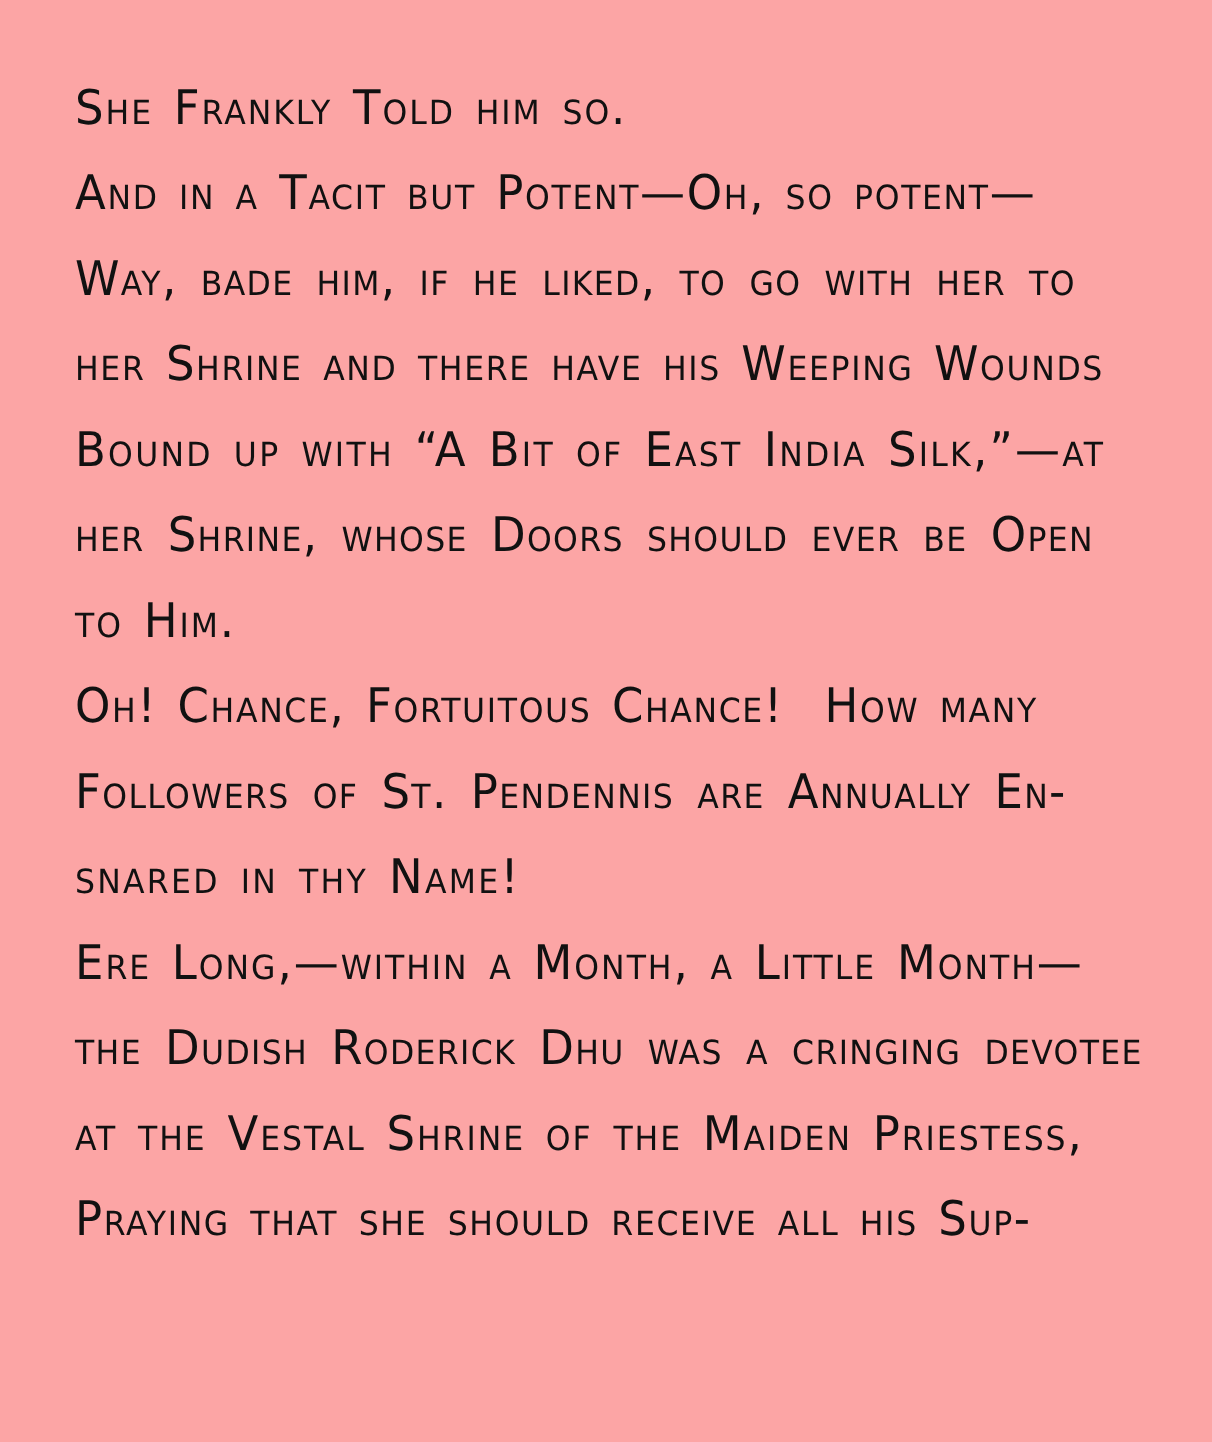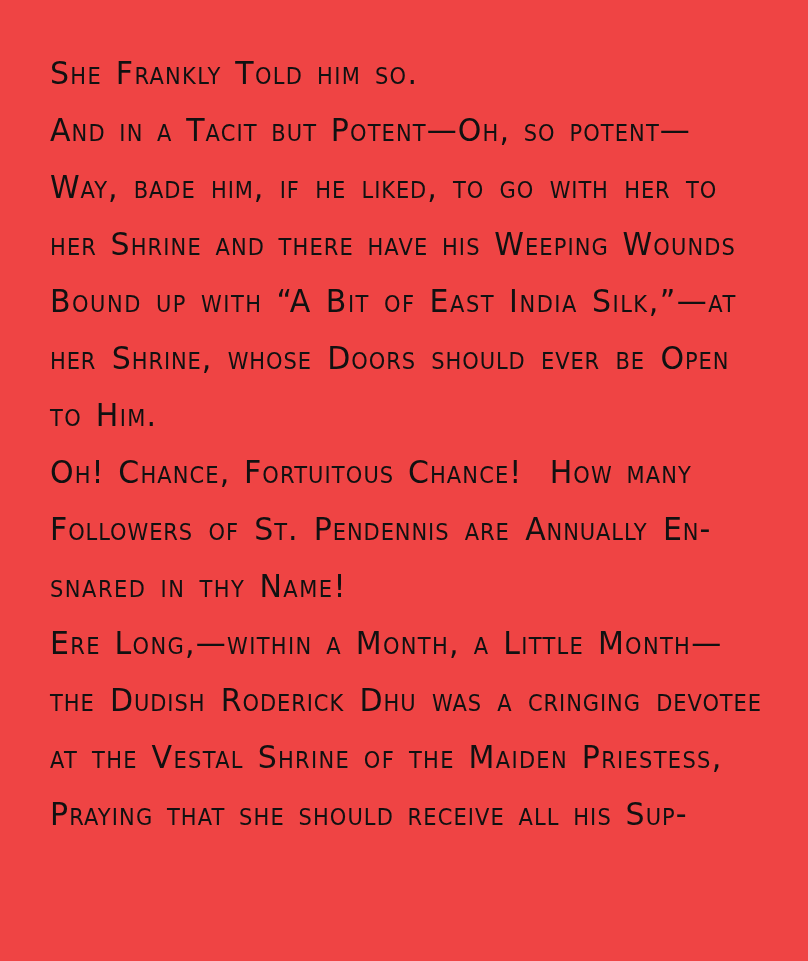--- a/index.html
+++ b/index.html
@@ -10,21 +10,21 @@
   body {
     width: 808px;
     height: 961px;
     overflow: hidden;
     font-family: "DejaVu Sans", sans-serif;
   }
   .page {
     position: relative;
     width: 808px;
     height: 961px;
-    background: #ef4444;
+    background: #fca5a5;
     box-sizing: border-box;
     padding: 44px 44px 0 50px;
   }
   .text-block {
     display: block;
   }
   .line {
     display: block;
     white-space: pre;
     color: #111111;

